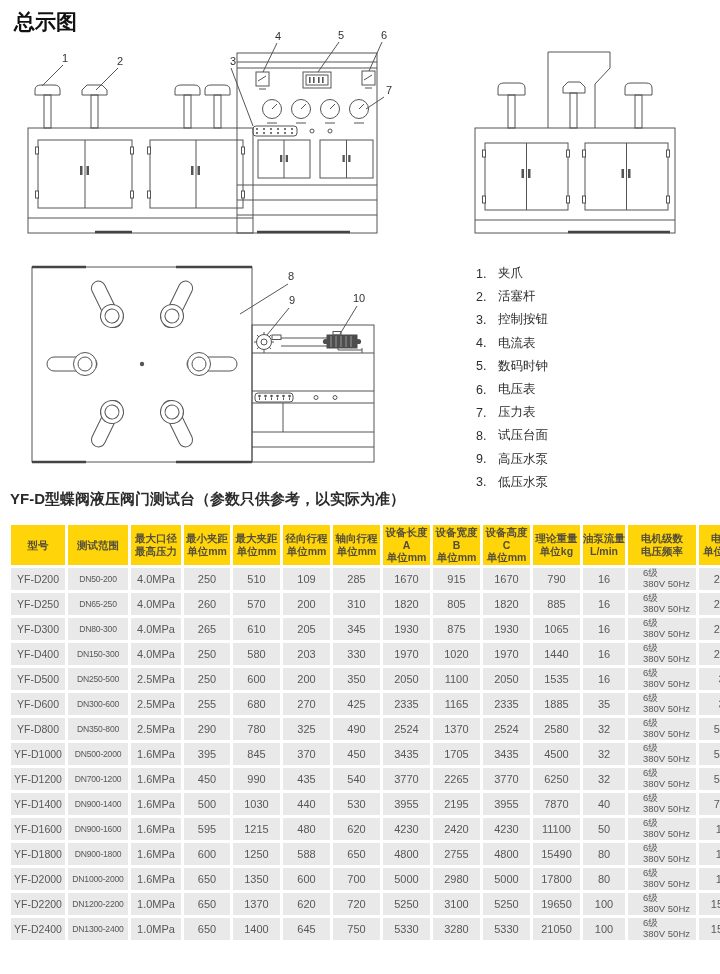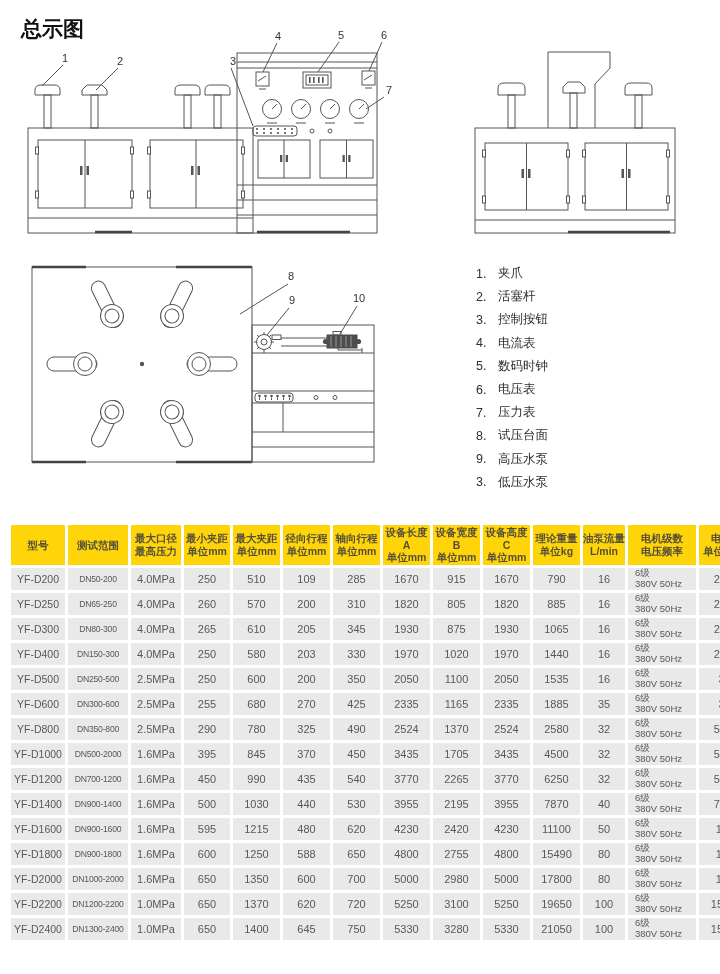--- a/index.html
+++ b/index.html
@@ -1,37 +1,37 @@
 <!DOCTYPE html>
 <html><head>
 <meta charset="utf-8">
 <style>
   html,body{margin:0;padding:0;background:#ffffff;}
   .page{position:relative;width:720px;height:974px;background:#fff;overflow:hidden;
         font-family:"Liberation Sans","DejaVu Sans",sans-serif;color:#222;}
-  .page-title{position:absolute;left:10px;top:4px;font-size:21px;font-weight:bold;color:#111;margin:11px;}
+  .page-title{position:absolute;left:10px;top:4px;font-size:21px;font-weight:bold;color:#111;margin:4px;}
   svg{position:absolute;overflow:visible;}
   svg .ln{stroke:#555;stroke-width:1;fill:none;}
   svg .thick{stroke:#444;stroke-width:2.4;fill:none;}
   svg .fillc{fill:#555;stroke:none;}
   svg .wh{fill:#fff;stroke:#555;stroke-width:1;}
   svg text{font-family:"Liberation Sans","DejaVu Sans",sans-serif;font-size:11px;fill:#333;}
   .legend{position:absolute;left:476px;top:262px;display:flex;flex-direction:column;}
   .legend-item{height:23.2px;display:flex;align-items:center;font-size:12.5px;color:#2e2e2e;}
   .legend-num{min-width:22px;}
   .table-title{position:absolute;left:10px;top:490px;margin:0;font-size:15px;font-weight:600;color:#2b2b2b;}
   table.spec{position:absolute;left:8px;top:522px;width:704px;table-layout:fixed;
              border-collapse:separate;border-spacing:3px;background:#fff;}
   table.spec th{background:#ffd50a;color:#544e3b;font-size:10.5px;font-weight:bold;
                 line-height:12.5px;white-space:pre-line;height:34px;text-align:center;vertical-align:middle;padding:1px 0;}
   table.spec td{background:#e9e9e9;color:#57585a;font-size:11px;height:22px;text-align:center;
                 vertical-align:middle;padding:0 1px;overflow:hidden;}
   table.spec td.col-range{font-size:8.6px;letter-spacing:-0.2px;margin-left:40px;}
   table.spec td.col-model{font-size:10.5px;text-align:center;}
-  table.spec td.col-motorpole{font-size:9.5px;line-height:10.5px;white-space:pre-line;text-align:left;padding-left:7px;}
+  table.spec td.col-motorpole{font-size:9.5px;line-height:10.5px;white-space:pre-line;text-align:left;padding-left:15px;}
 </style>
 </head>
 <body>
 
 <div class="page">
 
   <h1 class="page-title">总示图</h1>
 
   <svg style="left:20px;top:30px;" width="400" height="215" viewBox="0 0 400 215">
 
@@ -319,20 +319,21 @@
       <div class="legend-item">
         <span class="legend-num">9.</span>
         <span>高压水泵</span>
       </div>
       <div class="legend-item">
         <span class="legend-num">3.</span>
         <span>低压水泵</span>
       </div>
     </div>
 
+  <h2 class="table-title">YF-D型蝶阀液压阀门测试台（参数只供参考，以实际为准）</h2>
 
   <table class="spec">
     <colgroup>
       <col style="width:54px">
         <col style="width:60px">
         <col style="width:50px">
         <col style="width:46px">
       <col style="width:47px">
         <col style="width:47px">
         <col style="width:47px">

